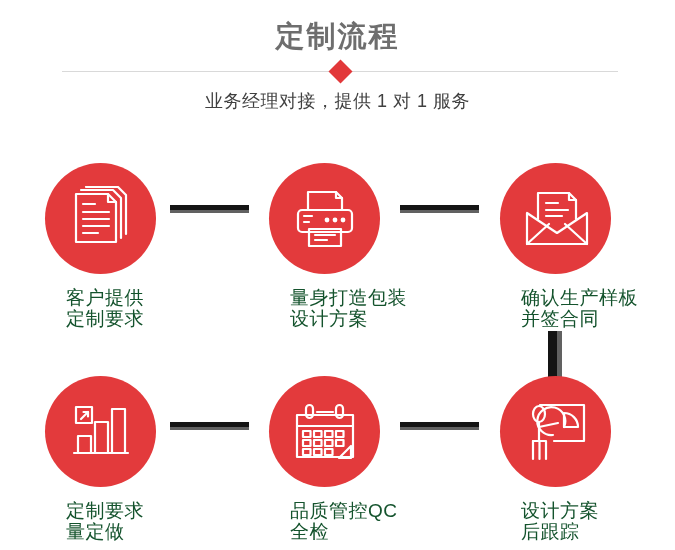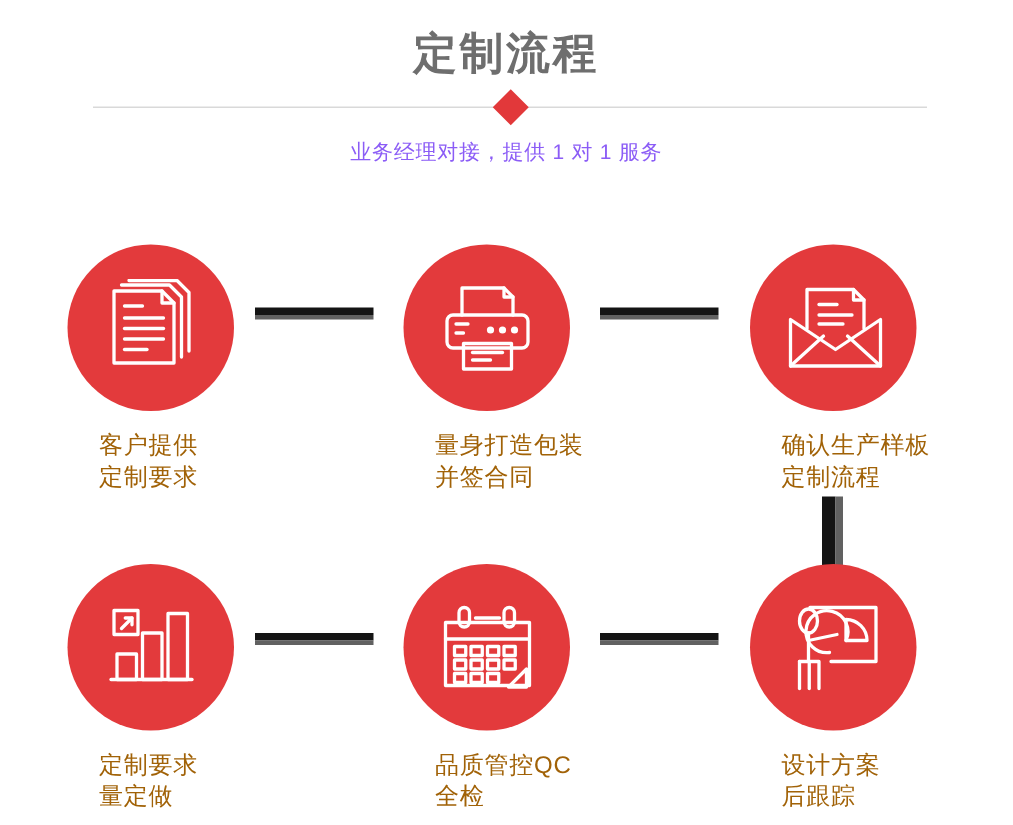--- a/index.html
+++ b/index.html
@@ -60,22 +60,22 @@
     margin-top: -8px;
     background: #e2383a;
     transform: rotate(45deg);
   }
   #subtitle {
     position: absolute;
     left: 0;
     top: 90px;
     width: 675px;
     text-align: center;
-    font-size: 14px;
-    color: #8b5cf6;
+    font-size: 18px;
+    color: #404040;
     letter-spacing: 0.5px;
     line-height: 22px;
   }
 
   
   .step {
     position: absolute;
     width: 160px;
   }
   .step-circle {
@@ -91,22 +91,22 @@
     justify-content: center;
   }
   .step-circle svg {
     display: block;
   }
   .step-label {
     position: absolute;
     left: 21px;
     top: 124px;
     width: 150px;
-    font-size: 16px;
-    color: #a16207;
+    font-size: 19px;
+    color: #14532d;
     line-height: 21px;
     letter-spacing: 0.5px;
     white-space: pre-line;
   }
 
   
   .conn-h {
     position: absolute;
     width: 79px;
     height: 8px;
@@ -200,21 +200,21 @@
         <circle cx="35" cy="32" r="2.4" fill="#ffffff" stroke="none"></circle>
         <circle cx="43" cy="32" r="2.4" fill="#ffffff" stroke="none"></circle>
         <circle cx="51" cy="32" r="2.4" fill="#ffffff" stroke="none"></circle>
         <rect x="17" y="41" width="32" height="17"></rect>
         <line x1="23" y1="47" x2="43" y2="47"></line>
         <line x1="23" y1="52" x2="35" y2="52"></line>
       </svg>
     </span>
   </div>
   <div class="step-label">量身打造包装
-并签合同</div>
+设计方案</div>
 </div>
 
 <div class="conn-h" style="left:400px; top:205px;">
   <div class="bar-dark"></div>
   <div class="bar-gray"></div>
 </div>
 
 <div class="step" style="left:500px; top:163px;">
   <div class="step-circle">
     <span>
@@ -224,21 +224,21 @@
         <line x1="24" y1="14" x2="36" y2="14"></line>
         <line x1="24" y1="21" x2="46" y2="21"></line>
         <line x1="24" y1="27" x2="40" y2="27"></line>
         <path d="M5 24 V55 H65 V24 L35 44 Z"></path>
         <path d="M5 55 L27 35"></path>
         <path d="M65 55 L43 35"></path>
       </svg>
     </span>
   </div>
   <div class="step-label">确认生产样板
-定制流程</div>
+并签合同</div>
 </div>
 
 <div class="conn-v" style="left:548px; top:331px;">
   <div class="bar-dark"></div>
   <div class="bar-gray"></div>
 </div>
 
 <div class="step" style="left:45px; top:376px;">
   <div class="step-circle">
     <span>

